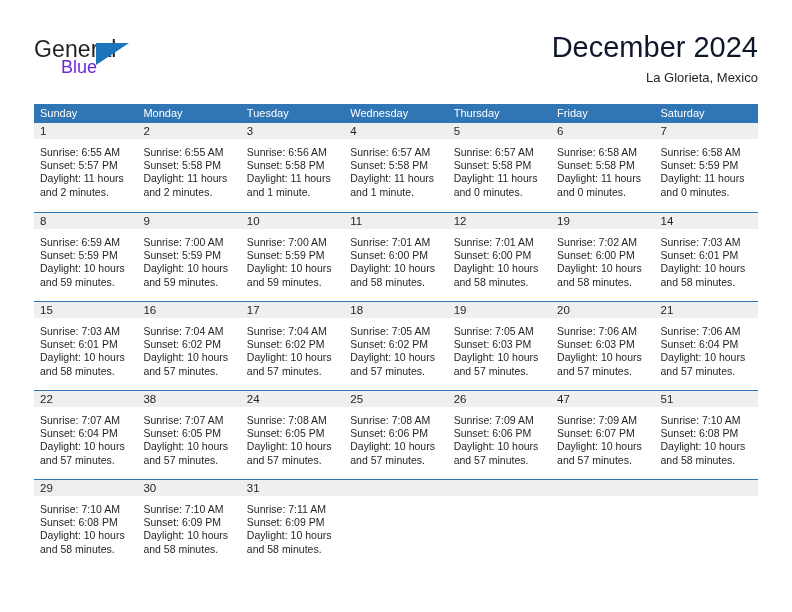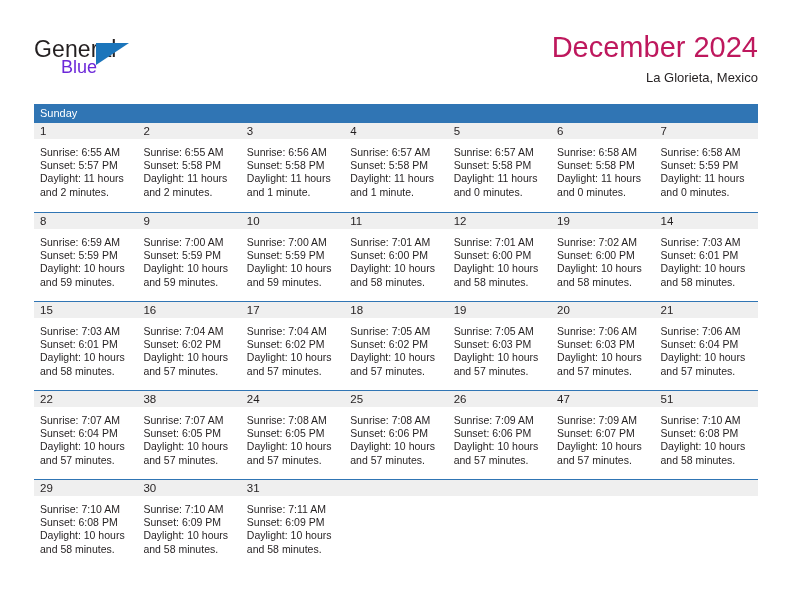--- a/index.html
+++ b/index.html
@@ -64,21 +64,21 @@
   }
 
   .title-block {
     position: absolute;
     right: 34px;
     top: 30px;
     text-align: right;
   }
   .month-title {
     font-size: 29px;
-    color: #be185d;
+    color: #0f172a;
     line-height: 34px;
     white-space: nowrap;
     font-family: "Liberation Sans", sans-serif;
   }
   .location {
     font-size: 13px;
     color: #231f20;
     line-height: 20px;
     margin-top: 4px;
     white-space: nowrap;
@@ -89,21 +89,20 @@
   .calendar {
     position: absolute;
     left: 34px;
     top: 104px;
     width: 724px;
   }
   .weekday-row {
     display: flex;
     background: #3075b4;
     height: 19px;
-    flex-direction: column;
   }
   .weekday-cell {
     flex: 1 1 0;
     color: #ffffff;
     font-size: 11px;
     line-height: 19px;
     padding-left: 6px;
     box-sizing: border-box;
     white-space: nowrap;
     font-family: "Liberation Sans", sans-serif;
@@ -176,21 +175,23 @@
     <div class="title-block">
       <div class="month-title">December 2024</div>
       <div class="location">La Glorieta, Mexico</div>
     </div>
 
   </div>
 
   <div class="calendar">
     <div class="weekday-row" id="weekday-row">
         <div class="weekday-cell">Sunday</div>
+        <div class="weekday-cell">Monday</div>
         <div class="weekday-cell">Tuesday</div>
+        <div class="weekday-cell">Wednesday</div>
         <div class="weekday-cell">Thursday</div>
         <div class="weekday-cell">Friday</div>
         <div class="weekday-cell">Saturday</div>
       </div>
     <div id="weeks-container">
         <div class="week-row">
           <div class="daynum-band"></div>
           <div class="day-cells">
             <div class="day-cell">
               <div class="day-number">1</div>

